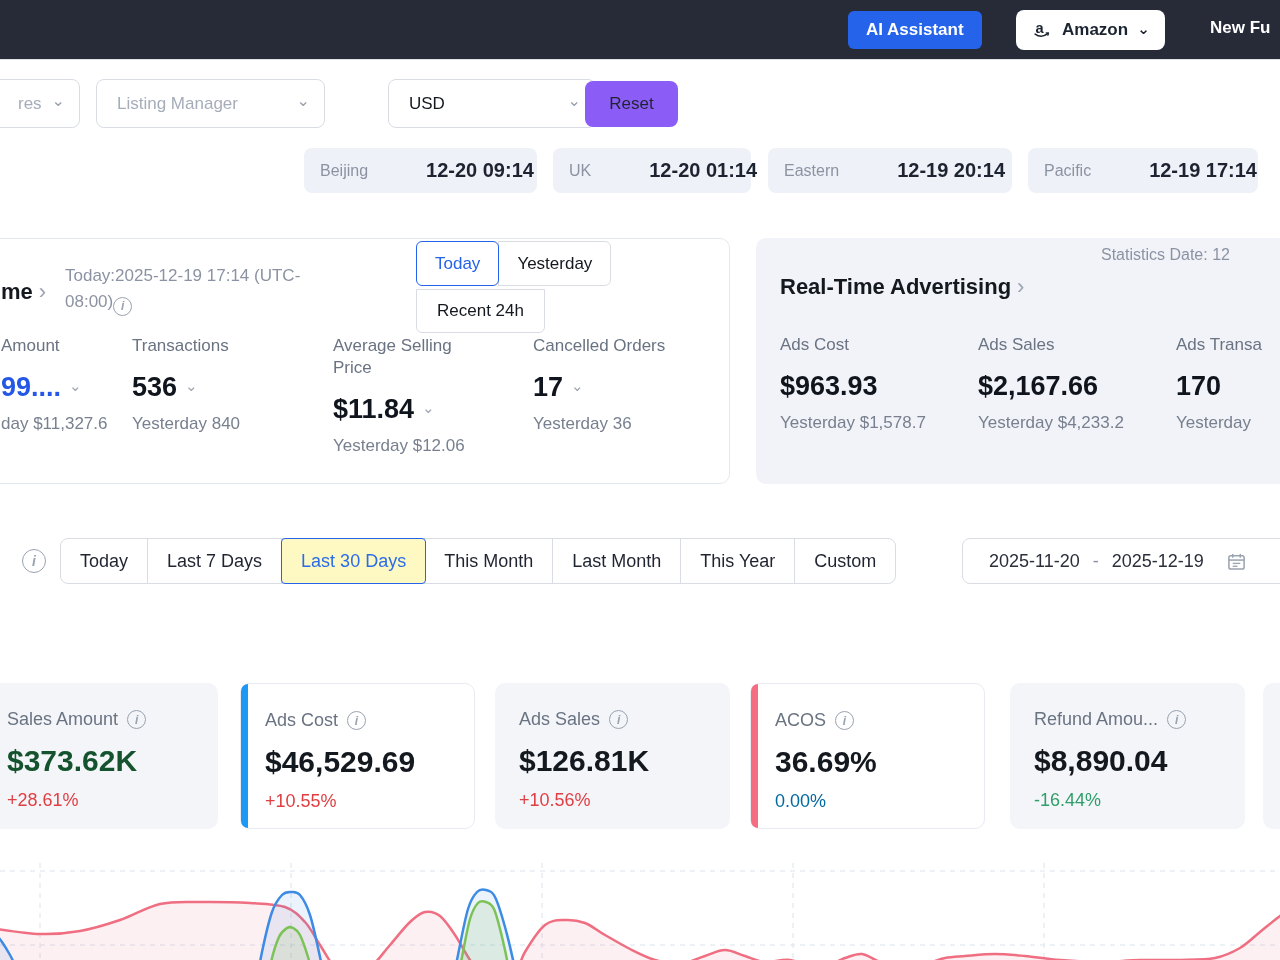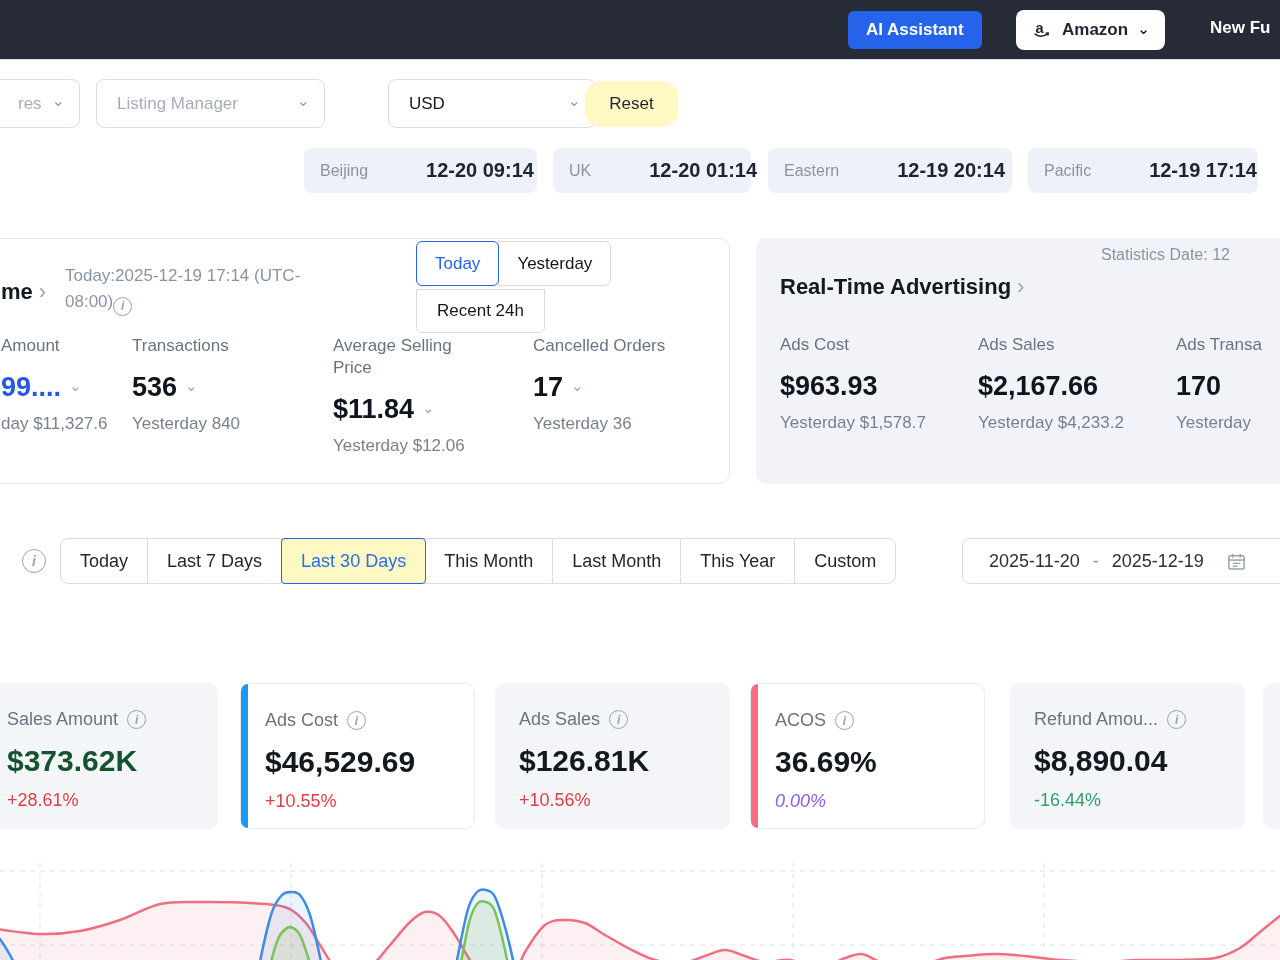--- a/index.html
+++ b/index.html
@@ -21,21 +21,21 @@
   .nav-link { position:absolute; left:1410px; top:18px; color:#fff; font-size:17px;
     font-weight:600; white-space:nowrap; cursor:pointer; }
 
   
   .select { position:absolute; top:79px; height:49px; background:#fff;
     border:1px solid #d9dde3; border-radius:8px; display:flex; align-items:center;
     padding:0 14px 0 20px; font-size:17px; cursor:pointer; }
   .select .chev { margin-left:auto; color:#9aa3b0; font-size:16px; line-height:1; margin-top:-6px;}
   .placeholder { color:#a6adba; }
   .reset-btn { position:absolute; left:785px; top:81px; width:93px; height:46px;
-    background:#fef9c3; border:none; border-radius:16px; font-size:17px; color:#1f2430;
+    background:#8b5cf6; border:none; border-radius:8px; font-size:17px; color:#1f2430;
     cursor:pointer; }
 
   
   .tz-chip { position:absolute; top:148px; height:45px; background:#eef1f7;
     border-radius:8px; display:flex; align-items:center; gap:10px; padding:8px 16px;
     white-space:nowrap; }
   .tz-chip .tz-label { color:#8b93a3; font-size:16px; }
   .tz-chip .tz-time { color:#1d2330; font-size:20px; font-weight:700;margin-left:48px; }
 
   
@@ -95,21 +95,21 @@
   .stripe.blue { background:#1e98f5; }
   .stripe.red { background:#f56d80; }
   .m-label-row { display:flex; align-items:center; gap:9px; margin-bottom:14px; }
   .m-label { font-size:18px; color:#6a7382; white-space:nowrap; }
   .m-value { font-size:30px; font-weight:700; color:#14181f; margin-bottom:12px;
     white-space:nowrap; }
   .m-value.blue { color:#14532d; }
   .m-delta { font-size:18px; }
   .m-delta.red { color:#e03e42; }
   .m-delta.green { color:#2f9e68; }
-  .m-delta.gray { color:#8b5cf6;font-style:italic; }
+  .m-delta.gray { color:#0369a1; }
 
   
   .chart-wrap { position:absolute; left:200px; top:857px; width:1280px; height:150px; }
 </style>
 </head>
 <body>
 
 <div id="wrapper">
 
   <div class="navbar">

